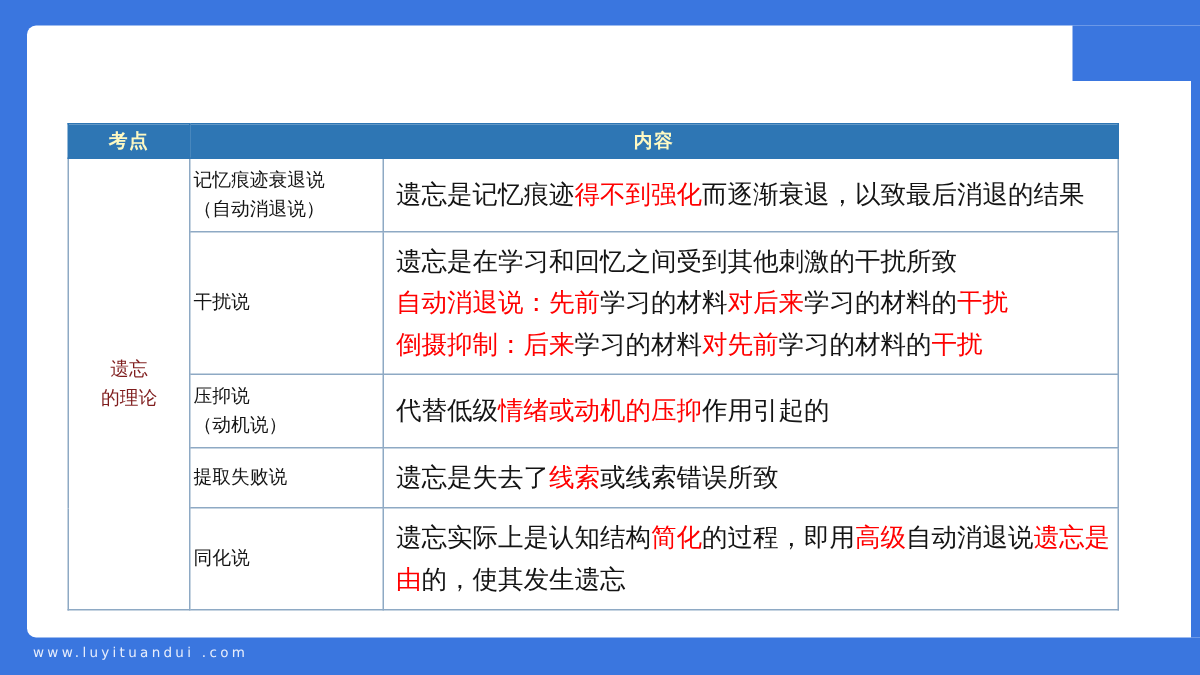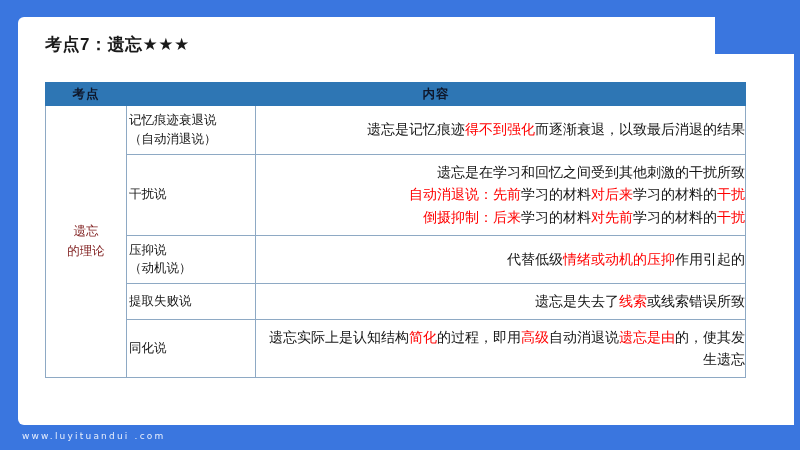--- a/index.html
+++ b/index.html
@@ -71,21 +71,21 @@
     border-collapse: collapse;
     table-layout: fixed;
   }
   #kp-table td, #kp-table th {
     border: 1px solid #8ea9c4;
     padding: 0;
     vertical-align: middle;
   }
   #kp-table thead th {
     background: #2e76b4;
-    color: #0f172a;
+    color: #fef9c3;
     font-size: 12.5px;
     font-weight: bold;
     height: 22px;
     border: 1px solid #2e76b4;
     letter-spacing: 1px;
     margin-left: 32px;
   }
   .col-a { width: 81px; }
   .col-b { width: 129px; }
   .col-c { width: 490px; }
@@ -96,25 +96,24 @@
     color: #7f1d1d;
     line-height: 1.55;
   }
   .cell-sub {
     font-size: 12.5px;
     color: #141414;
     line-height: 1.5;
     padding: 5px 2px !important;
   }
   .cell-body {
-    font-size: 14px;
+    font-size: 17px;
     color: #141414;
     line-height: 1.62;
     padding: 6px 0 6px 8px !important;
-    text-align: right;
   }
   .cell-body .ln { display: block; white-space: nowrap; }
   .cell-body .wrapln { display: block; }
 
   .r { color: #ff0000; }
 
   
   #footer {
     position: absolute;
     left: 22px;
@@ -128,21 +127,20 @@
 </style>
 </head>
 <body>
 
 <div id="slide">
 
   <div id="card">
     <div id="card-notch"></div>
     <div id="card-right-sliver"></div>
 
-    <div id="title">考点7：遗忘★★★</div>
 
     <table id="kp-table">
       <colgroup>
         <col class="col-a">
           <col class="col-b">
           <col class="col-c">
       </colgroup>
       <thead>
         <tr>
           <th>考点</th>

